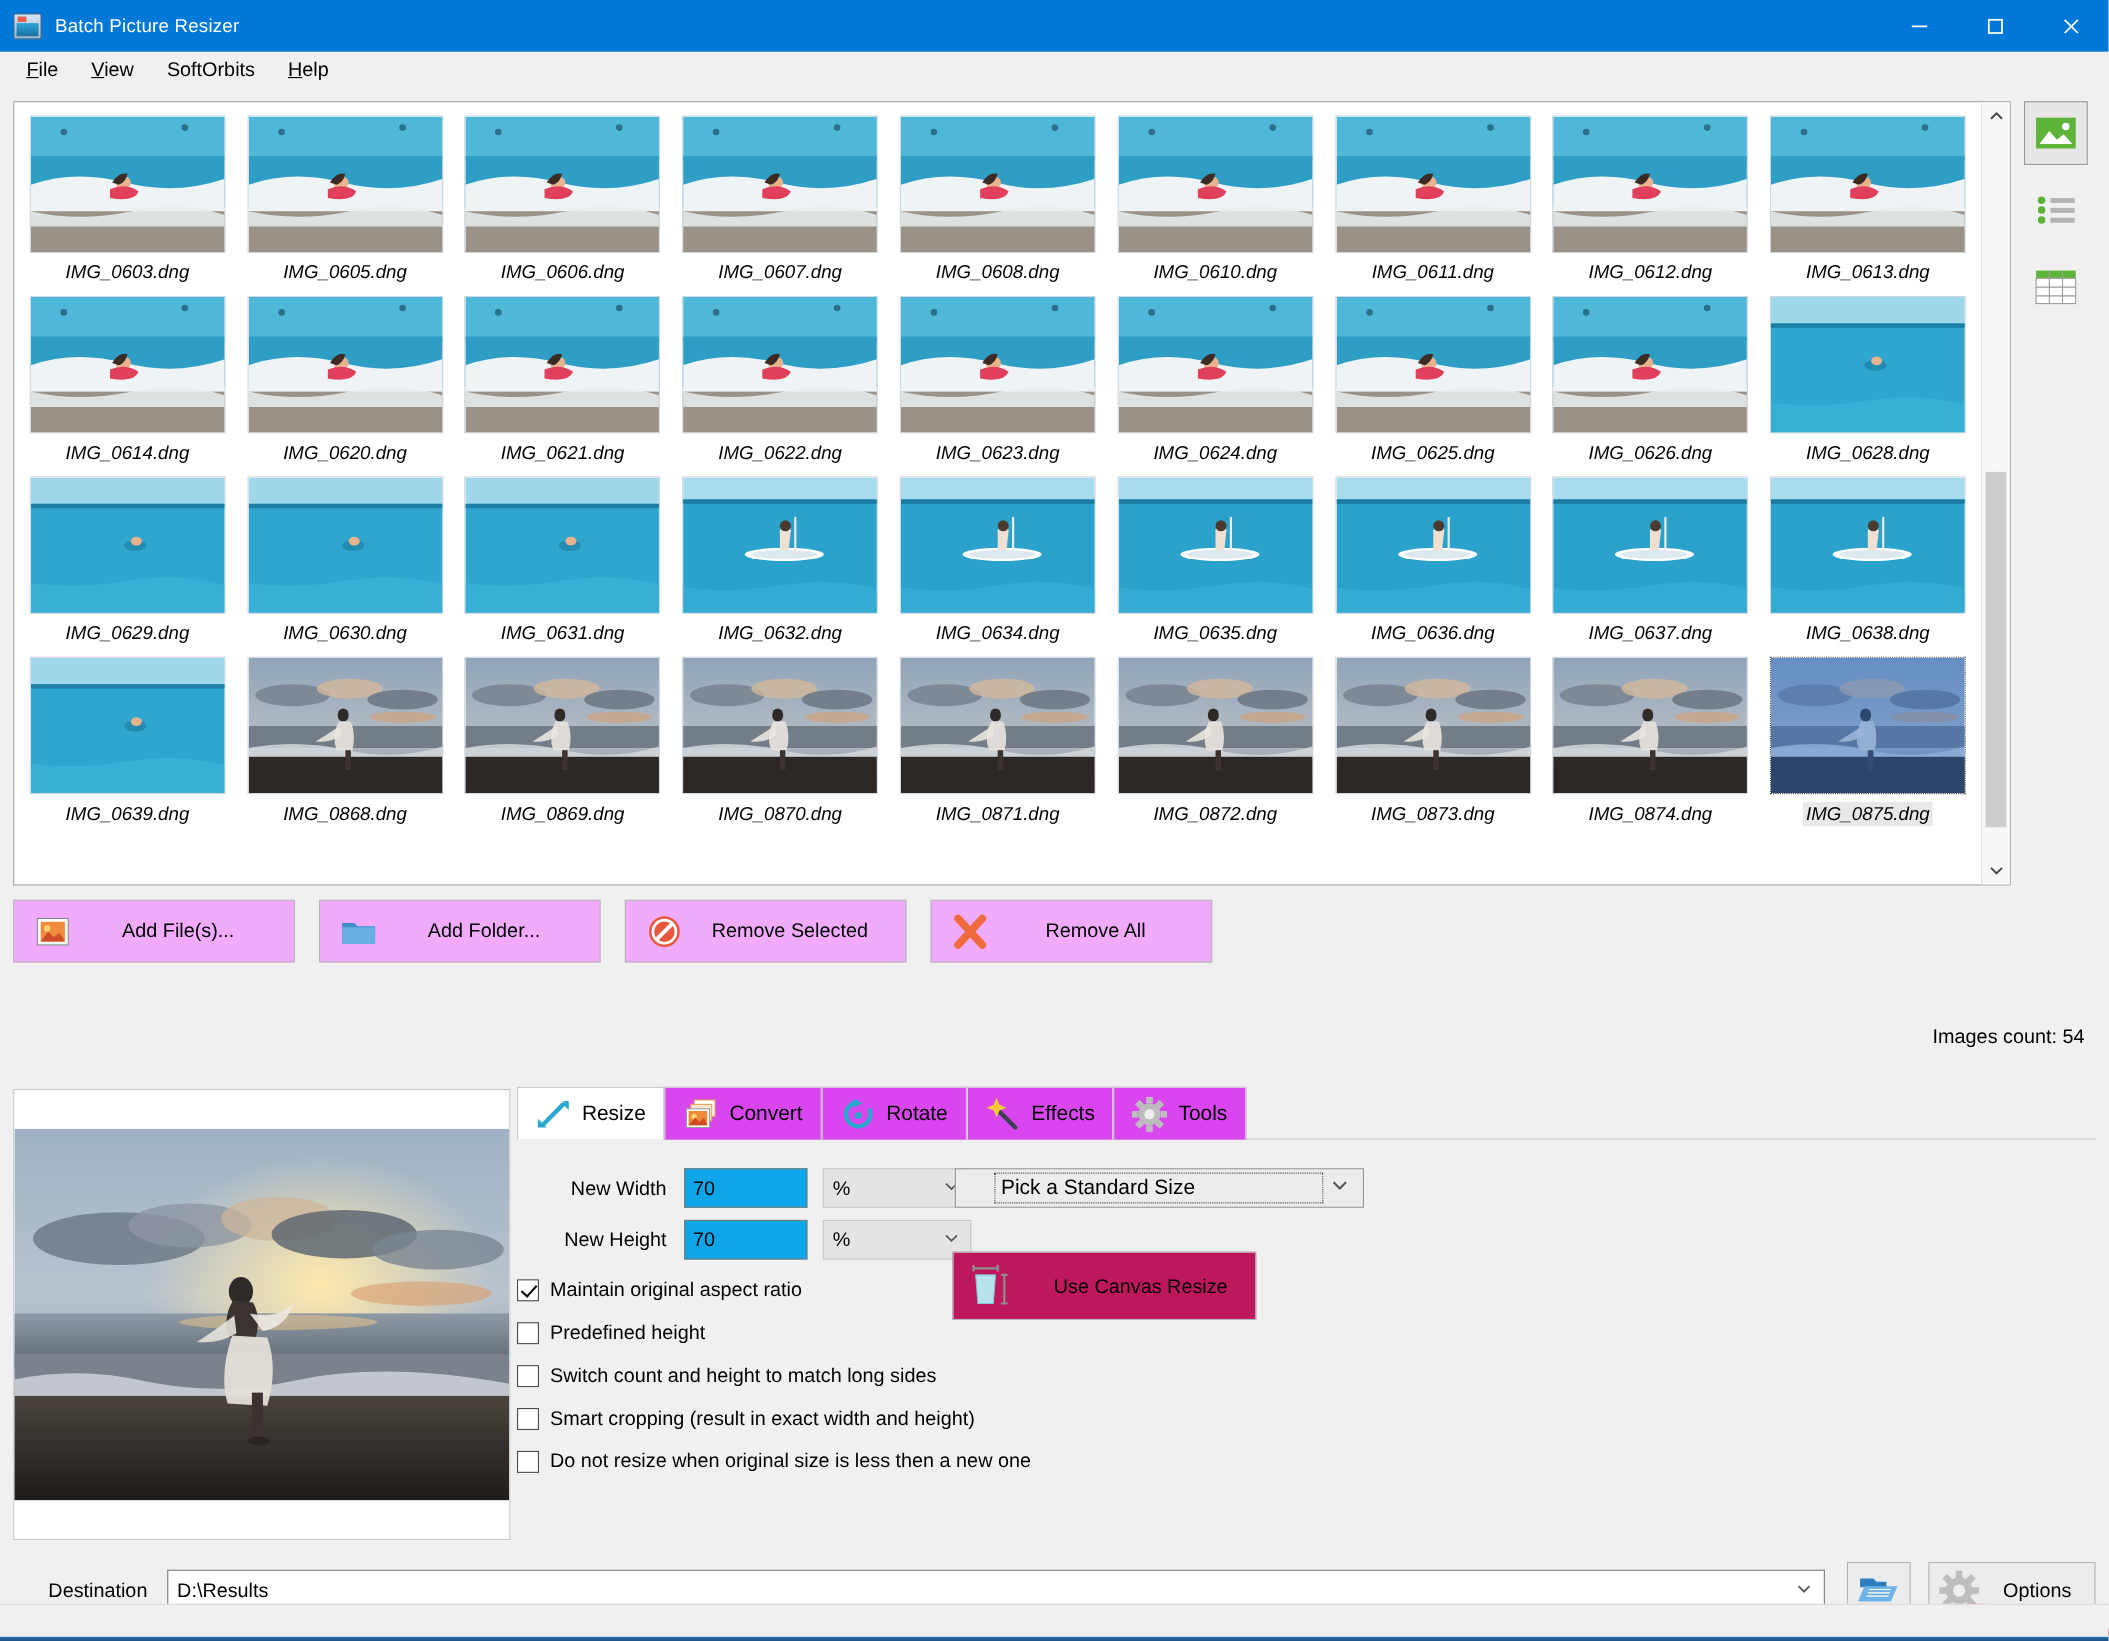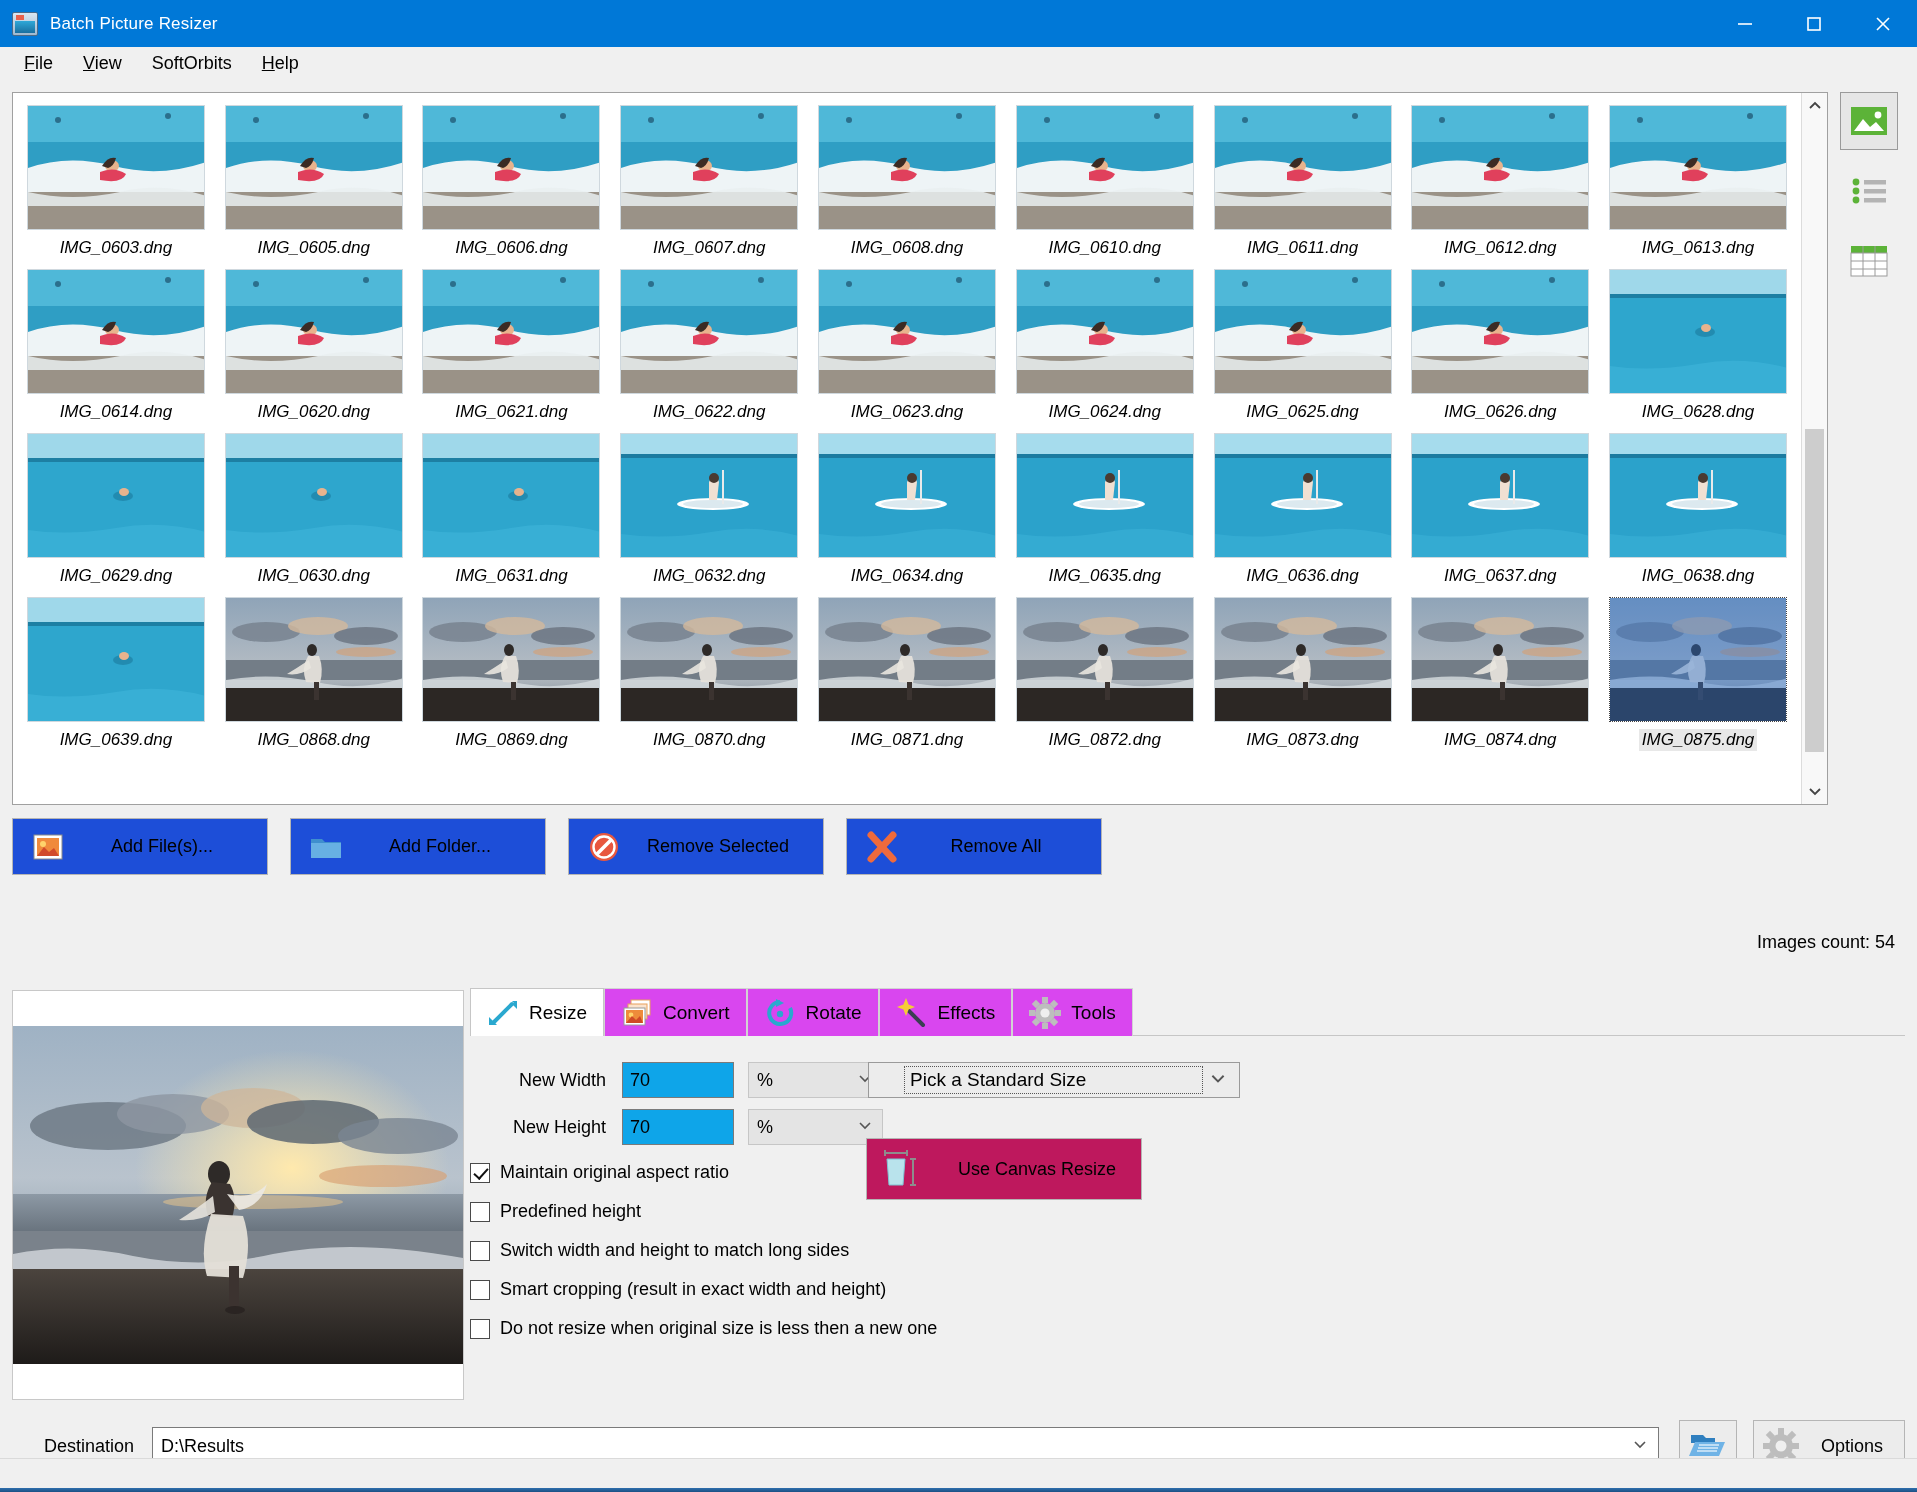--- a/index.html
+++ b/index.html
@@ -90,21 +90,21 @@
   .viewmodes { position:absolute; left:1840px; top:12px; width:64px; }
   .vm-btn {
     width:58px; height:58px; display:flex; align-items:center; justify-content:center;
     margin-bottom:12px;
   }
   .vm-btn.active { background:#e6e6e6; border:1px solid #9a9a9a; }
 
   
   .actions { position:absolute; left:12px; top:738px; display:flex; gap:22px; }
   .btn {
-    background:#1d4ed8; border:1px solid #b5b5b5; height:57px;
+    background:#f0abfc; border:1px solid #b5b5b5; height:57px;
     display:flex; align-items:center; gap:16px; padding:0 18px;
     font-size:18px; white-space:nowrap;
   }
   .btn .ico { width:34px; height:34px; flex:none; position:relative; }
   .btn .lbl { flex:1; text-align:center; padding-right:6px; }
   #add-files-btn { width:256px; }
   #add-folder-btn { width:256px; }
   #remove-selected-btn { width:256px; }
   #remove-all-btn { width:256px; }
   .images-count { position:absolute; right:22px; top:852px; font-size:18px; }
@@ -1137,21 +1137,21 @@
           <div class="chkrow">
             <span class="chkbox checked"></span>
             <span>Maintain original aspect ratio</span>
           </div>
           <div class="chkrow">
             <span class="chkbox"></span>
             <span>Predefined height</span>
           </div>
           <div class="chkrow">
             <span class="chkbox"></span>
-            <span>Switch width and height to match long sides</span>
+            <span>Switch count and height to match long sides</span>
           </div>
           <div class="chkrow">
             <span class="chkbox"></span>
             <span>Smart cropping (result in exact width and height)</span>
           </div>
           <div class="chkrow">
             <span class="chkbox"></span>
             <span>Do not resize when original size is less then a new one</span>
           </div>
         </div>

